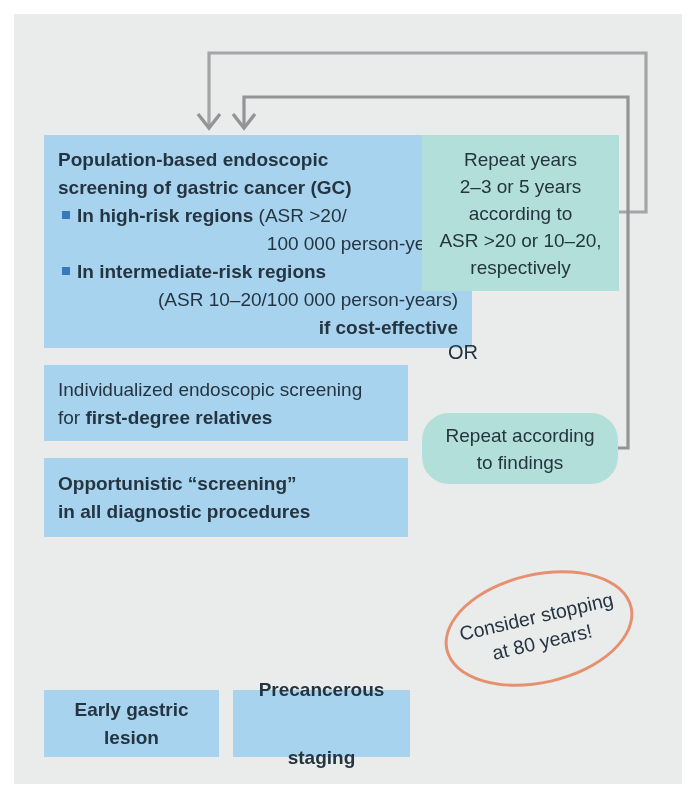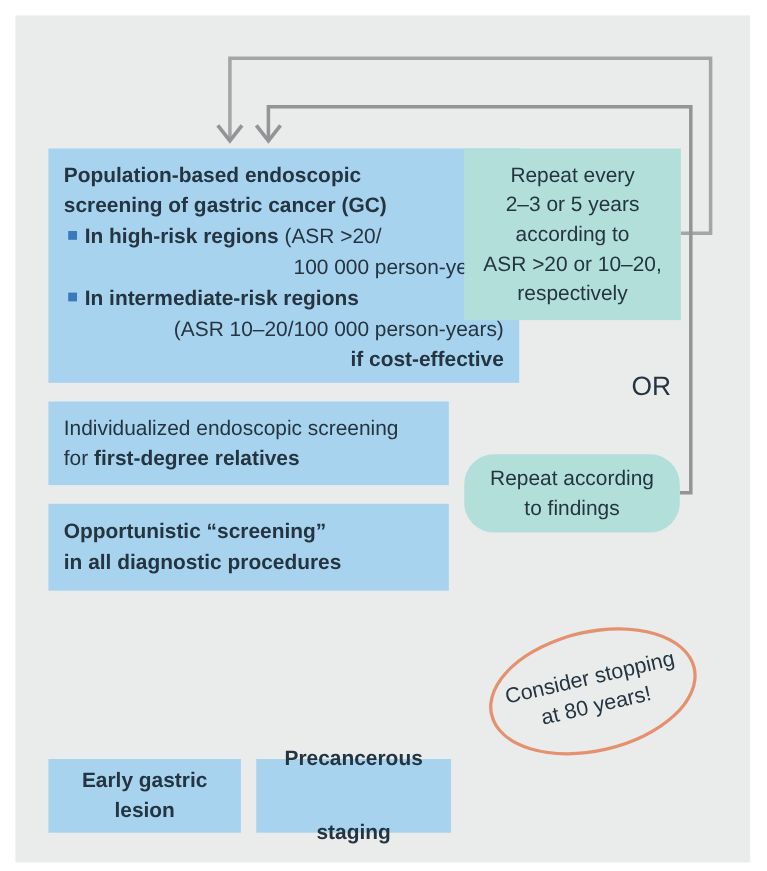--- a/index.html
+++ b/index.html
@@ -27,22 +27,22 @@
   .center{display:flex;flex-direction:column;justify-content:center;align-items:center;text-align:center;}
   .b{font-weight:700;}
   .line{white-space:nowrap;}
   .line.indent{margin-left:19px;text-align:right;}
   .line.bulleted{margin-left:4px;}
   .bullet{
     display:inline-block;width:8px;height:8px;margin-right:7px;
     background:var(--bullet,#3a7abc);vertical-align:3px;
   }
   .or{
-    position:absolute;left:413px;top:338px;width:197px;
-    text-align:right;font-size:24px;line-height:28px;
+    position:absolute;left:448px;top:338px;width:197px;
+    text-align:left;font-size:20px;line-height:28px;
   }
   .stop-ellipse{
     position:absolute;left:443px;top:573px;width:192px;height:111px;
     border:3px solid var(--accent-orange,#e5906f);border-radius:50%;
     transform:rotate(-13deg);box-sizing:border-box;
     display:flex;flex-direction:column;justify-content:center;align-items:center;
     text-align:center;font-size:19.5px;line-height:26px;
   }
 </style>
 </head>
@@ -83,21 +83,21 @@
       <div class="line"><span class="b">Early gastric</span></div>
       <div class="line"><span class="b">lesion</span></div>
     </div>
 
   <div class="box blue center" style="left:233px;top:690px;width:177px;height:67px;gap:40px;">
       <div class="line"><span class="b">Precancerous</span></div>
       <div class="line"><span class="b">staging</span></div>
     </div>
 
   <div class="box teal center" style="left:422px;top:135px;width:197px;height:156px;">
-      <div class="line"><span>Repeat every</span></div>
+      <div class="line"><span>Repeat years</span></div>
       <div class="line"><span>2–3 or 5 years</span></div>
       <div class="line"><span>according to</span></div>
       <div class="line"><span>ASR &gt;20 or 10–20,</span></div>
       <div class="line"><span>respectively</span></div>
     </div>
 
   <div class="or">OR</div>
 
   <div class="box teal center" style="left:422px;top:413px;width:196px;height:71px;border-radius:27px;">
       <div class="line"><span>Repeat according</span></div>

